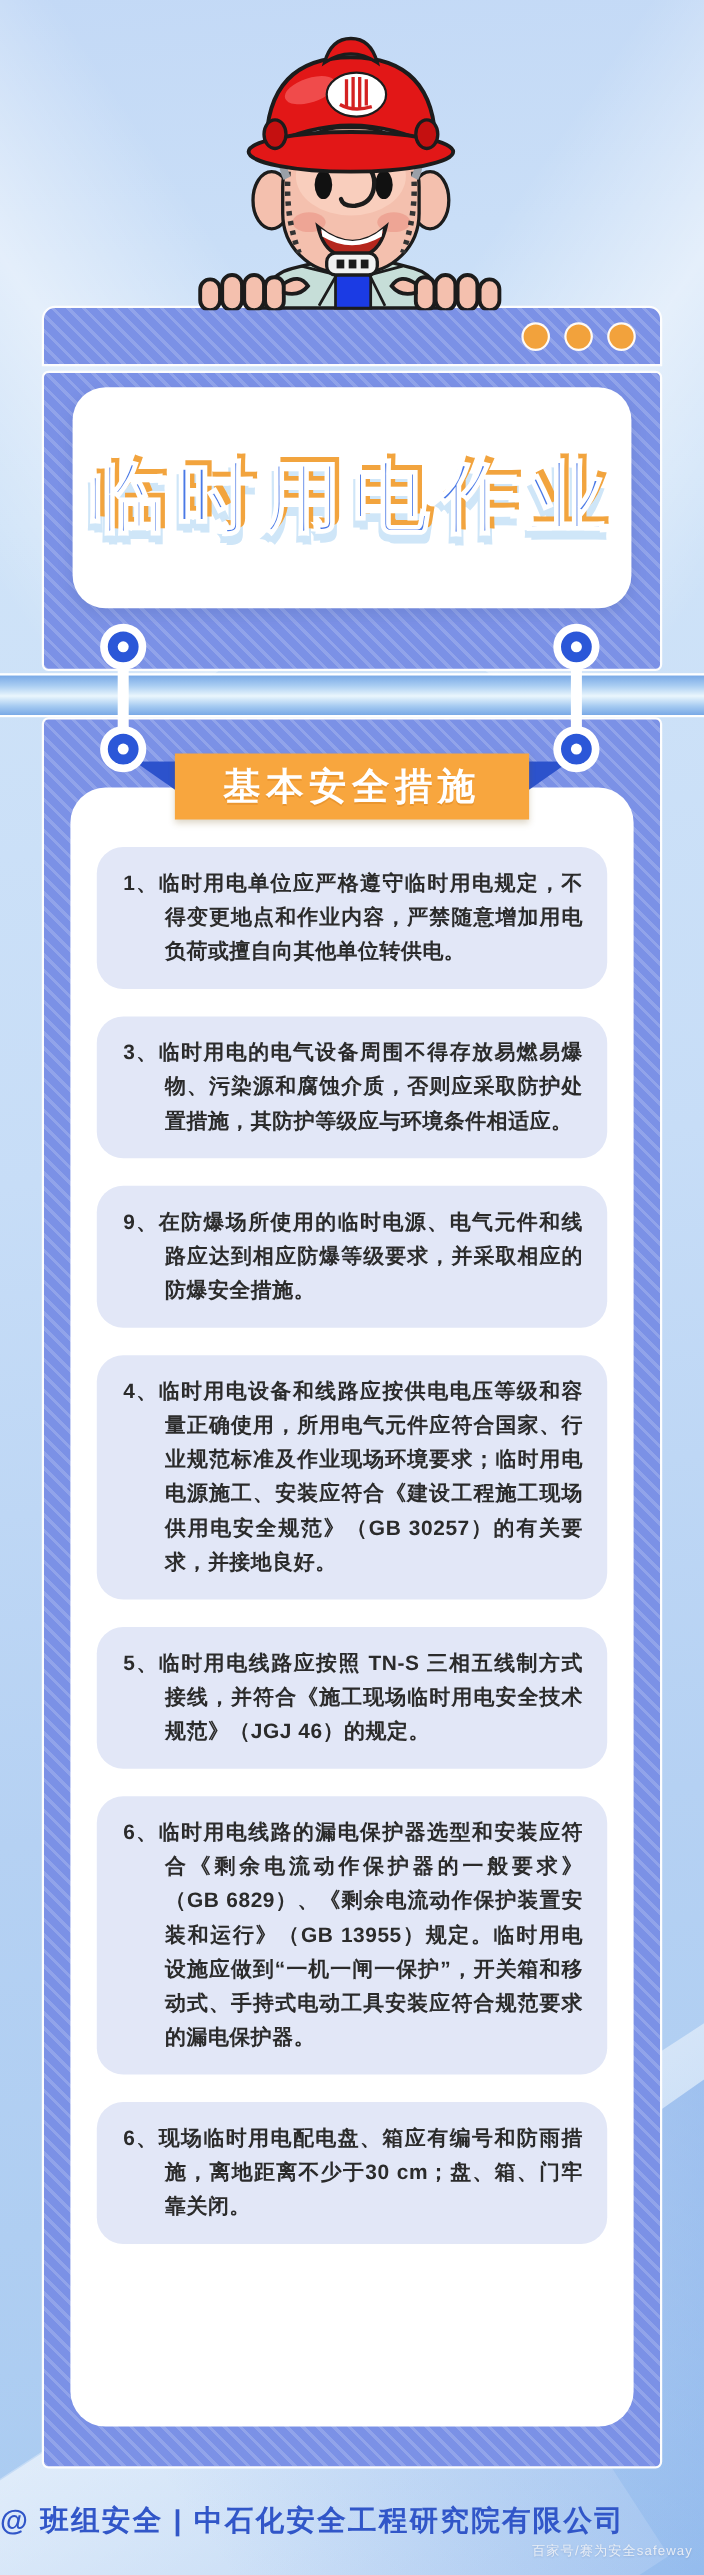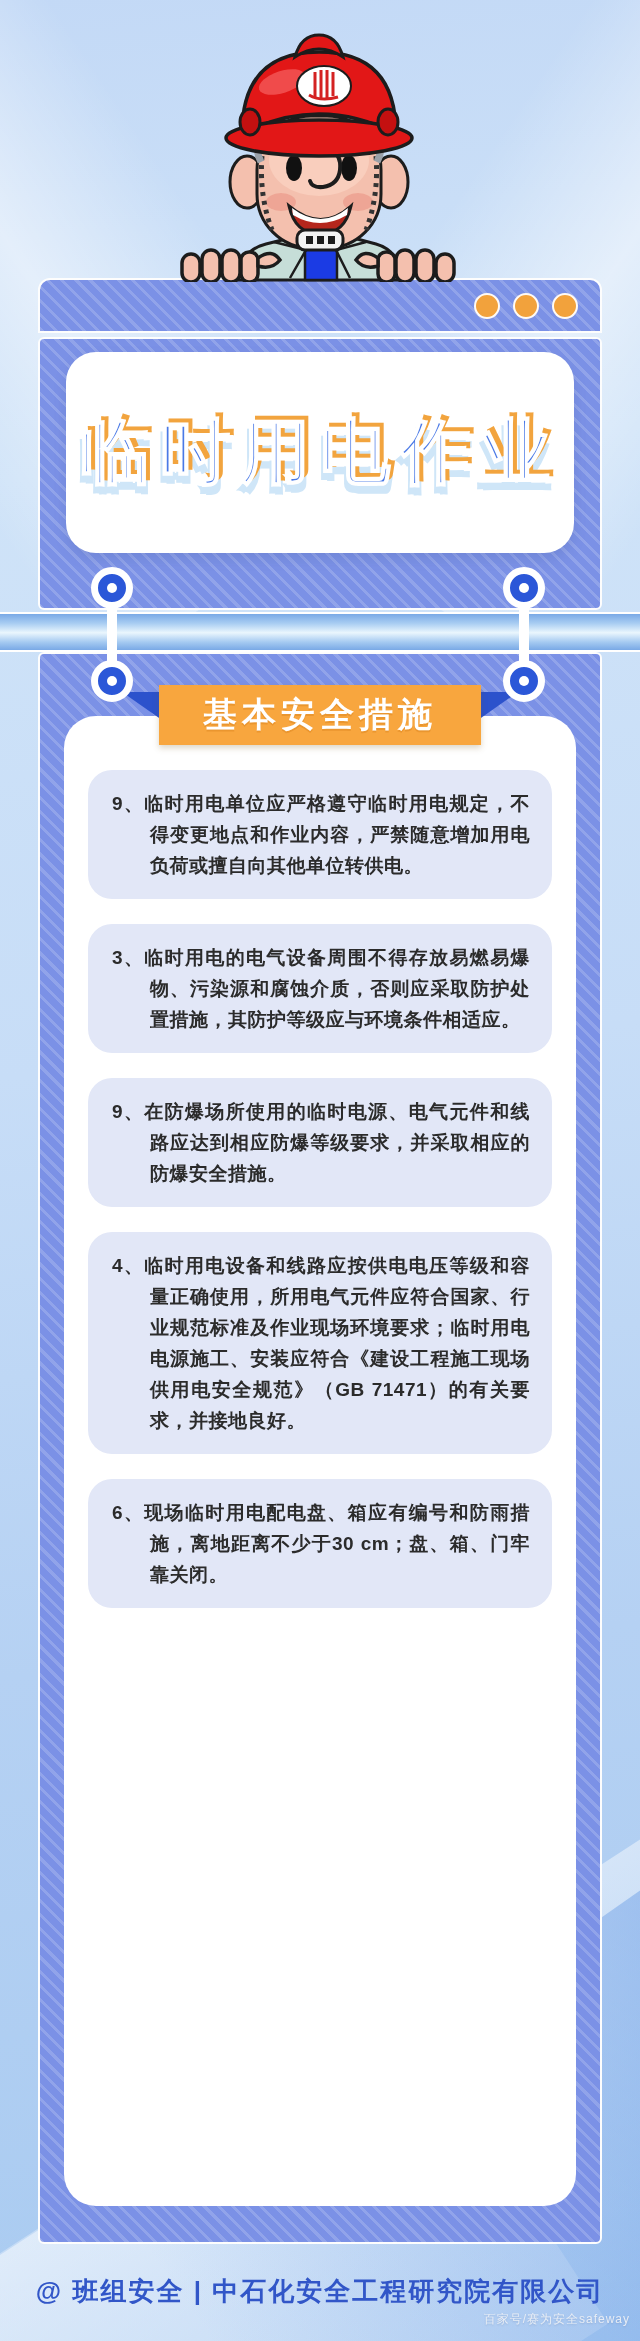--- a/index.html
+++ b/index.html
@@ -61,21 +61,21 @@
     background:#f8a63e;display:flex;align-items:center;justify-content:center;
     box-shadow:0 3px 6px rgba(120,90,30,.25);}
   .banner-label{font-size:34px;font-weight:900;color:#ffffff;letter-spacing:5px;white-space:nowrap;
     text-shadow:0 2px 0 rgba(210,120,20,.35);}
   .content-card{position:absolute;left:24px;right:24px;top:62px;bottom:36px;background:#ffffff;border-radius:32px;
     padding:54px 24px 20px;overflow:hidden;z-index:1;}
   .measure{background:#e2e7f7;border-radius:24px;margin-bottom:25px;
     padding:18px 22px 18px 62px;text-indent:-38px;
     font-size:19px;line-height:31px;color:#2b2b2b;font-weight:600;letter-spacing:.5px;text-align:justify;}
   
-  .footer{left:0;top:2274px;width:640px;text-align:center;z-index:3;
+  .footer{left:0;top:2274px;width:640px;text-align:left;z-index:3;
     font-size:26px;font-weight:800;color:#3156c8;letter-spacing:2px;}
   .watermark{right:10px;top:2311px;z-index:3;font-size:12px;color:#eef1f6;opacity:.92;
     text-shadow:0 1px 2px rgba(110,135,180,.45);letter-spacing:1px;}
   
   .mascot{left:178px;top:10px;width:280px;height:272px;z-index:5;}
 </style>
 </head>
 <body>
 
 <div id="page">
@@ -113,24 +113,26 @@
     <div class="ring-hole ring-bottom"></div>
   </div>
 
   <div class="abs hatch frame2">
     <div class="ribbon-fold fold-left"></div>
     <div class="ribbon-fold fold-right"></div>
     <div class="banner">
       <div class="banner-label">基本安全措施</div>
     </div>
     <div class="content-card">
-      <div class="measure">9、临时用电单位应严格遵守临时用电规定，不得变更地点和作业内容，严禁随意增加用电负荷或擅自向其他单位转供电。</div>
+      <div class="measure">1、临时用电单位应严格遵守临时用电规定，不得变更地点和作业内容，严禁随意增加用电负荷或擅自向其他单位转供电。</div>
       <div class="measure">3、临时用电的电气设备周围不得存放易燃易爆物、污染源和腐蚀介质，否则应采取防护处置措施，其防护等级应与环境条件相适应。</div>
       <div class="measure">9、在防爆场所使用的临时电源、电气元件和线路应达到相应防爆等级要求，并采取相应的防爆安全措施。</div>
-      <div class="measure">4、临时用电设备和线路应按供电电压等级和容量正确使用，所用电气元件应符合国家、行业规范标准及作业现场环境要求；临时用电电源施工、安装应符合《建设工程施工现场供用电安全规范》（GB 71471）的有关要求，并接地良好。</div>
+      <div class="measure">4、临时用电设备和线路应按供电电压等级和容量正确使用，所用电气元件应符合国家、行业规范标准及作业现场环境要求；临时用电电源施工、安装应符合《建设工程施工现场供用电安全规范》（GB 30257）的有关要求，并接地良好。</div>
+      <div class="measure">5、临时用电线路应按照 TN-S 三相五线制方式接线，并符合《施工现场临时用电安全技术规范》（JGJ 46）的规定。</div>
+      <div class="measure">6、临时用电线路的漏电保护器选型和安装应符合《剩余电流动作保护器的一般要求》（GB 6829）、《剩余电流动作保护装置安装和运行》（GB 13955）规定。临时用电设施应做到“一机一闸一保护”，开关箱和移动式、手持式电动工具安装应符合规范要求的漏电保护器。</div>
       <div class="measure">6、现场临时用电配电盘、箱应有编号和防雨措施，离地距离不少于30 cm；盘、箱、门牢靠关闭。</div>
     </div>
   </div>
 
   <svg class="abs mascot" viewBox="0 0 280 272">
 
     <g>
       <path d="M58 270 L66 250 Q72 238 88 234 L120 226 Q145 220 168 226 L198 234 Q212 238 219 250 L226 270 Z" fill="#c6ded8" stroke="#1c1c1c" stroke-width="3"></path>
       <path d="M127 238 h32 v32 h-32 z" fill="#1b3be4" stroke="#1c1c1c" stroke-width="2.5"></path>
       <path d="M96 232 L128 240 L112 268" fill="none" stroke="#1c1c1c" stroke-width="2.5"></path>

